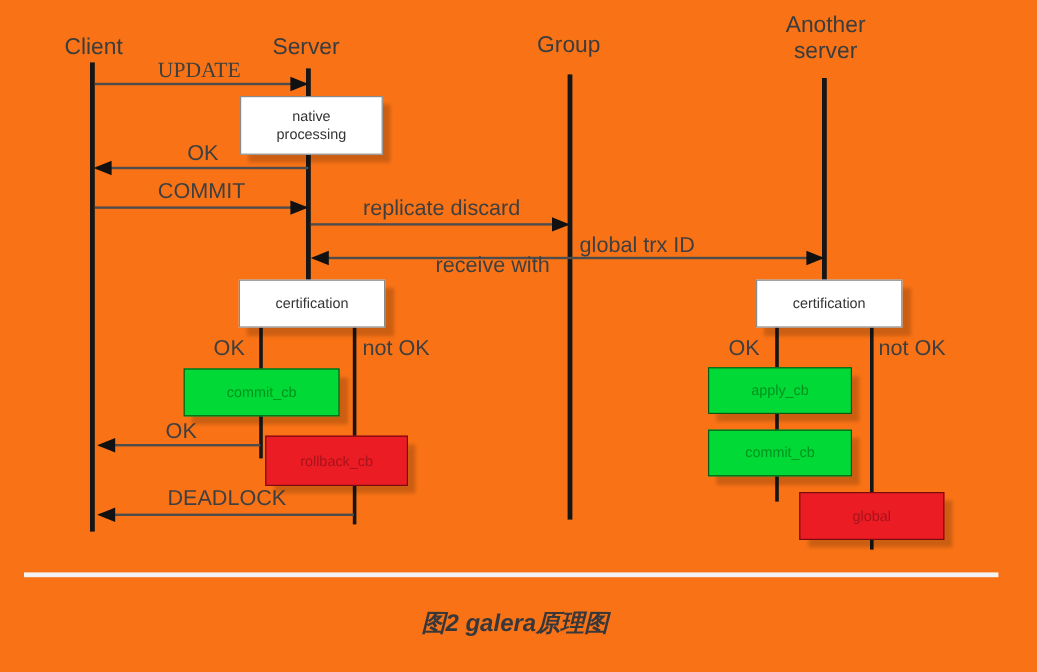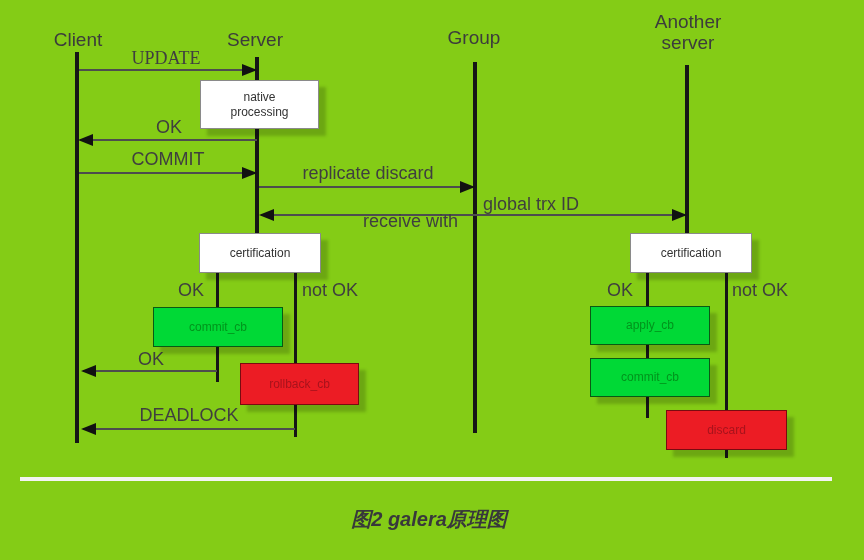--- a/index.html
+++ b/index.html
@@ -1,19 +1,19 @@
 <!DOCTYPE html>
 <html style="--success-fill: #00d936; --success-text: #00941c; --failure-fill: #ec1c24; --failure-text: #a8131c;"><head>
 <meta charset="utf-8">
 <style>
   html, body { margin: 0; padding: 0; background: #ffffff; }
   .stage {
     position: relative;
     width: 864px; height: 560px;
-    background: #84cc16;
+    background: #f97316;
     font-family: "Liberation Sans", sans-serif;
     color: #3a3a3a;
     overflow: hidden;
   }
   .label {
     position: absolute;
     font-size: 18px;
     line-height: 1.1;
     color: #3f3f3f;
     white-space: nowrap;
@@ -154,30 +154,30 @@
   </div>
   <div class="node" style="left:199px; top:233px; width:120px; height:38px;">
     <span>certification</span>
   </div>
   <div class="node" style="left:630px; top:233px; width:120px; height:38px;">
     <span>certification</span>
   </div>
   <div class="node success" style="left:153px; top:307px; width:128px; height:38px;">
     <span>commit_cb</span>
   </div>
-  <div class="node failure" style="left:240px; top:363px; width:117px; height:40px;">
+  <div class="node failure" style="left:221px; top:363px; width:117px; height:40px;">
     <span>rollback_cb</span>
   </div>
   <div class="node success" style="left:590px; top:306px; width:118px; height:37px;">
     <span>apply_cb</span>
   </div>
   <div class="node success" style="left:590px; top:358px; width:118px; height:37px;">
     <span>commit_cb</span>
   </div>
   <div class="node failure" style="left:666px; top:410px; width:119px; height:38px;">
-    <span>discard</span>
+    <span>global</span>
   </div>
 
   <div class="divider" style="left:20px; top:477px; width:812px;"></div>
 
   <div class="caption" style="left:429px; top:506px;">图2 galera原理图</div>
 
 </div>
 
 </body></html>

